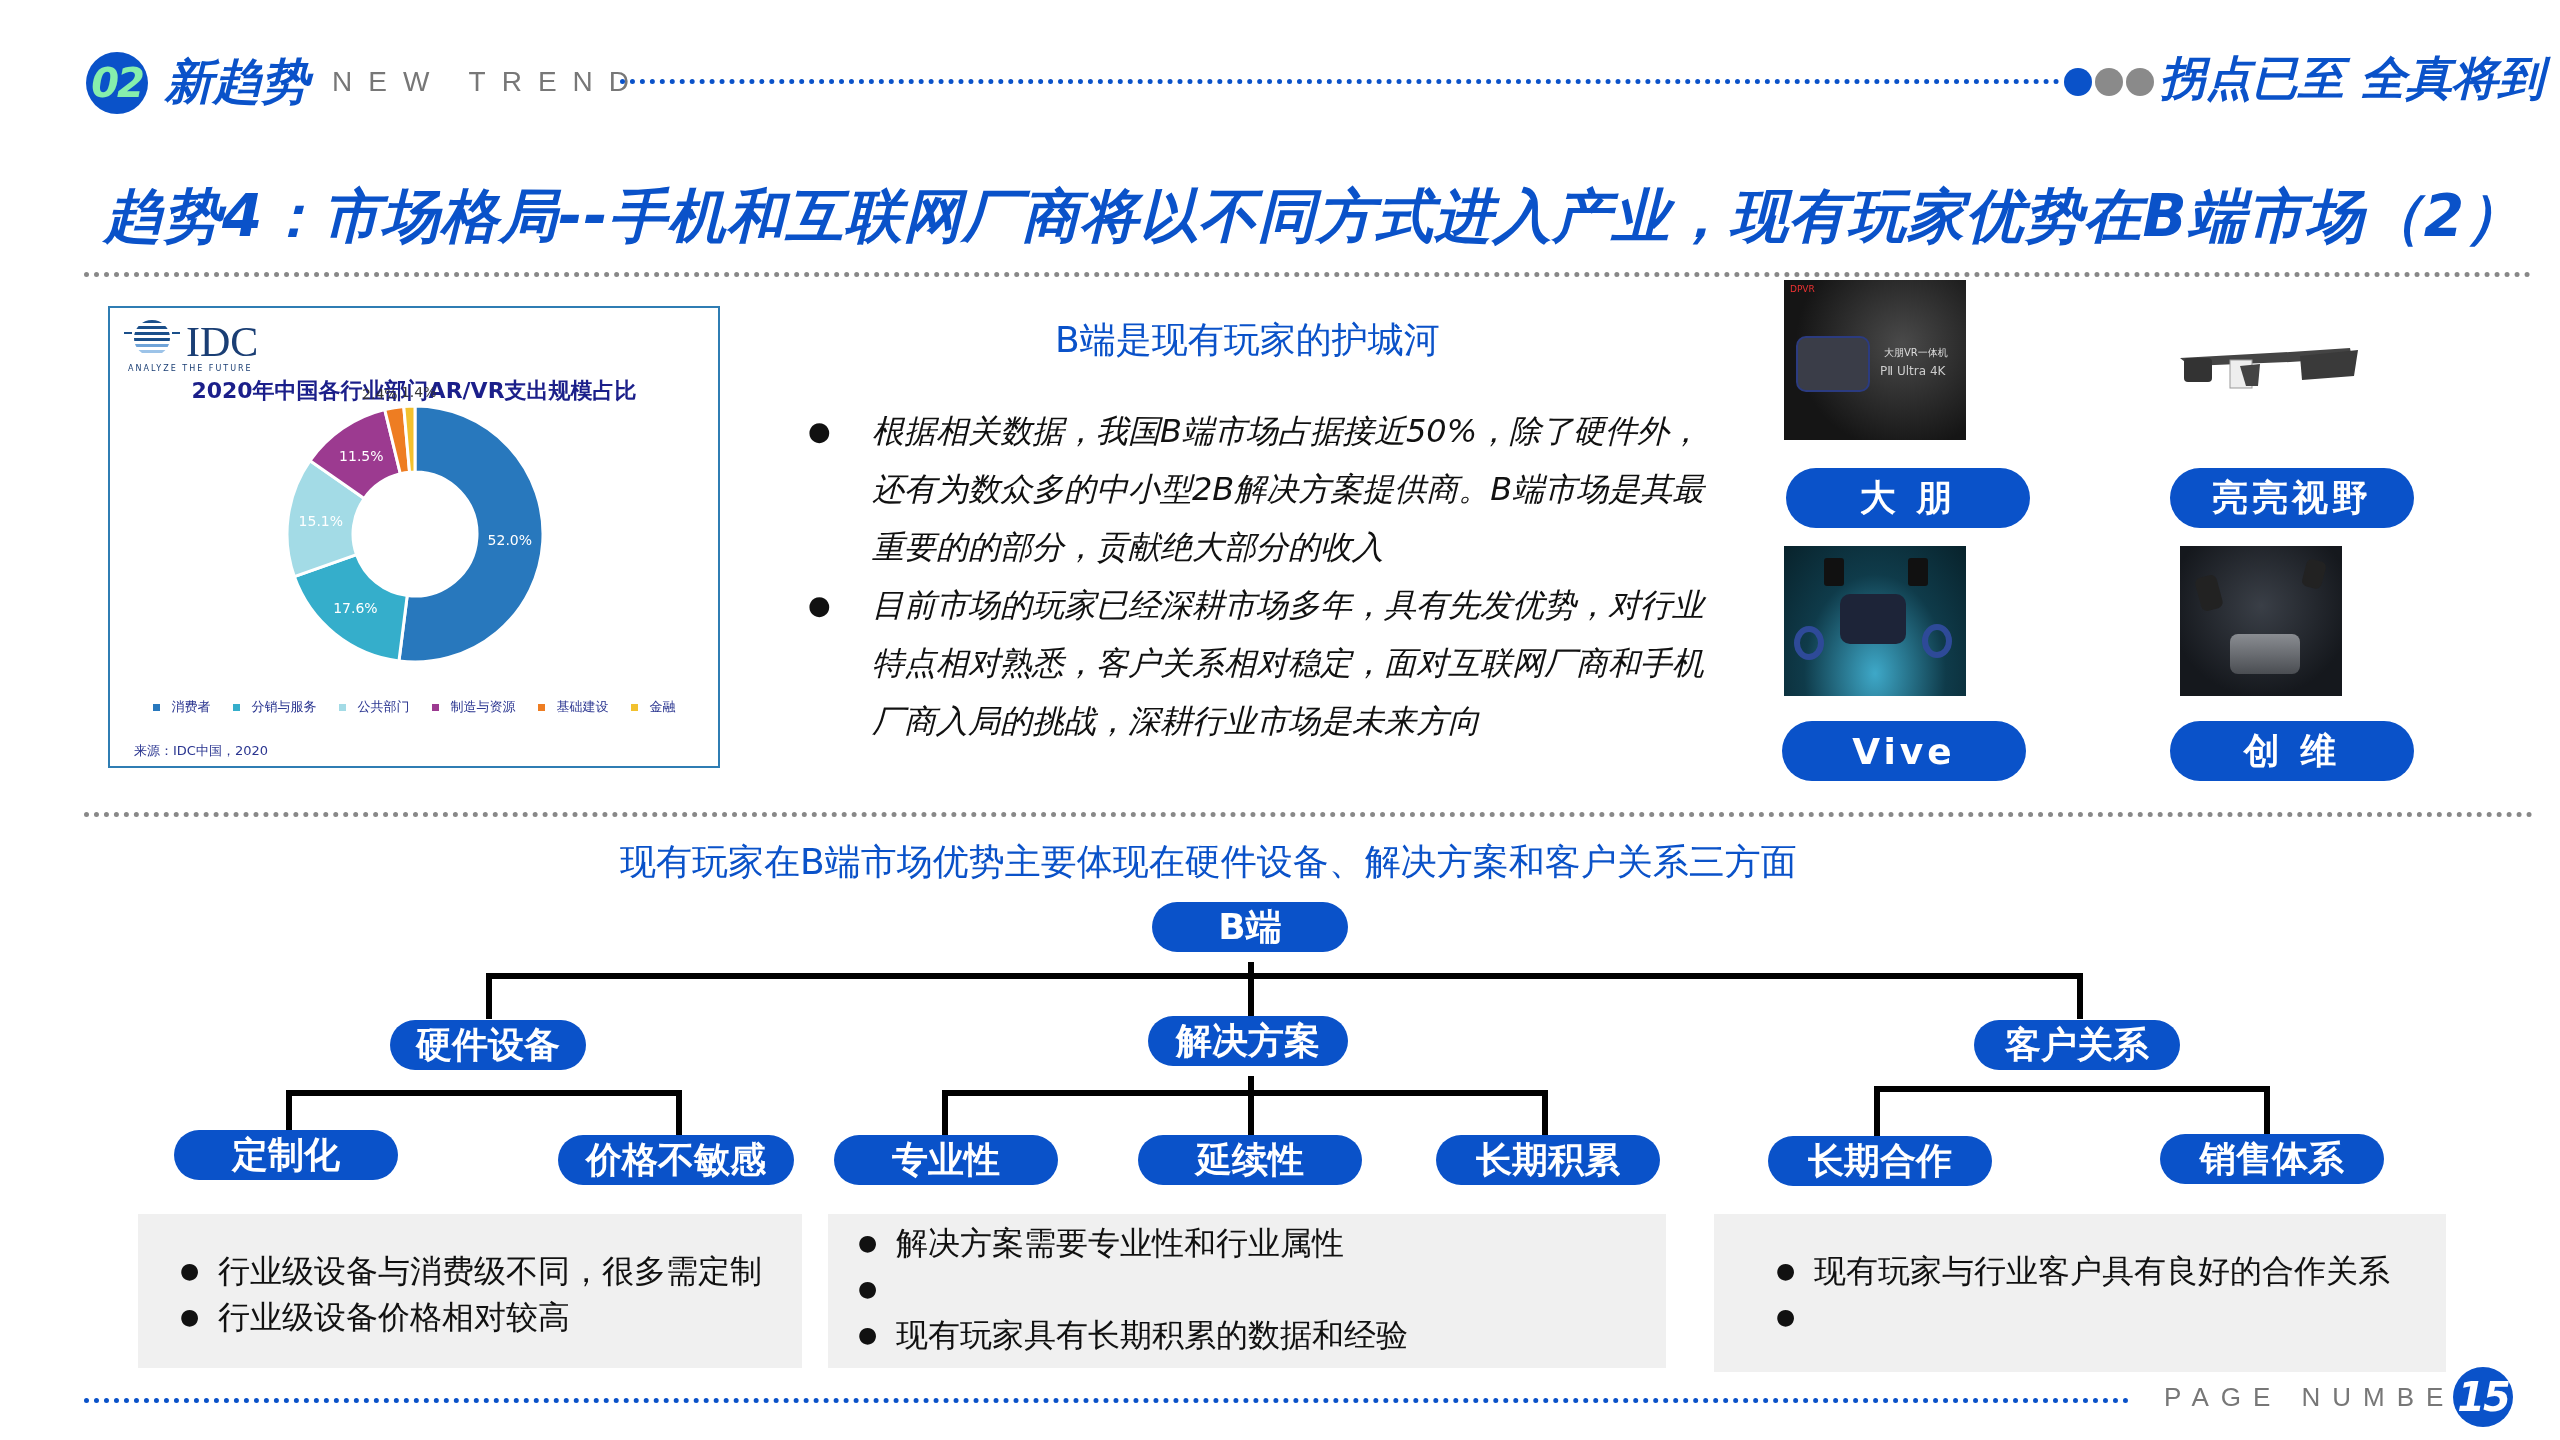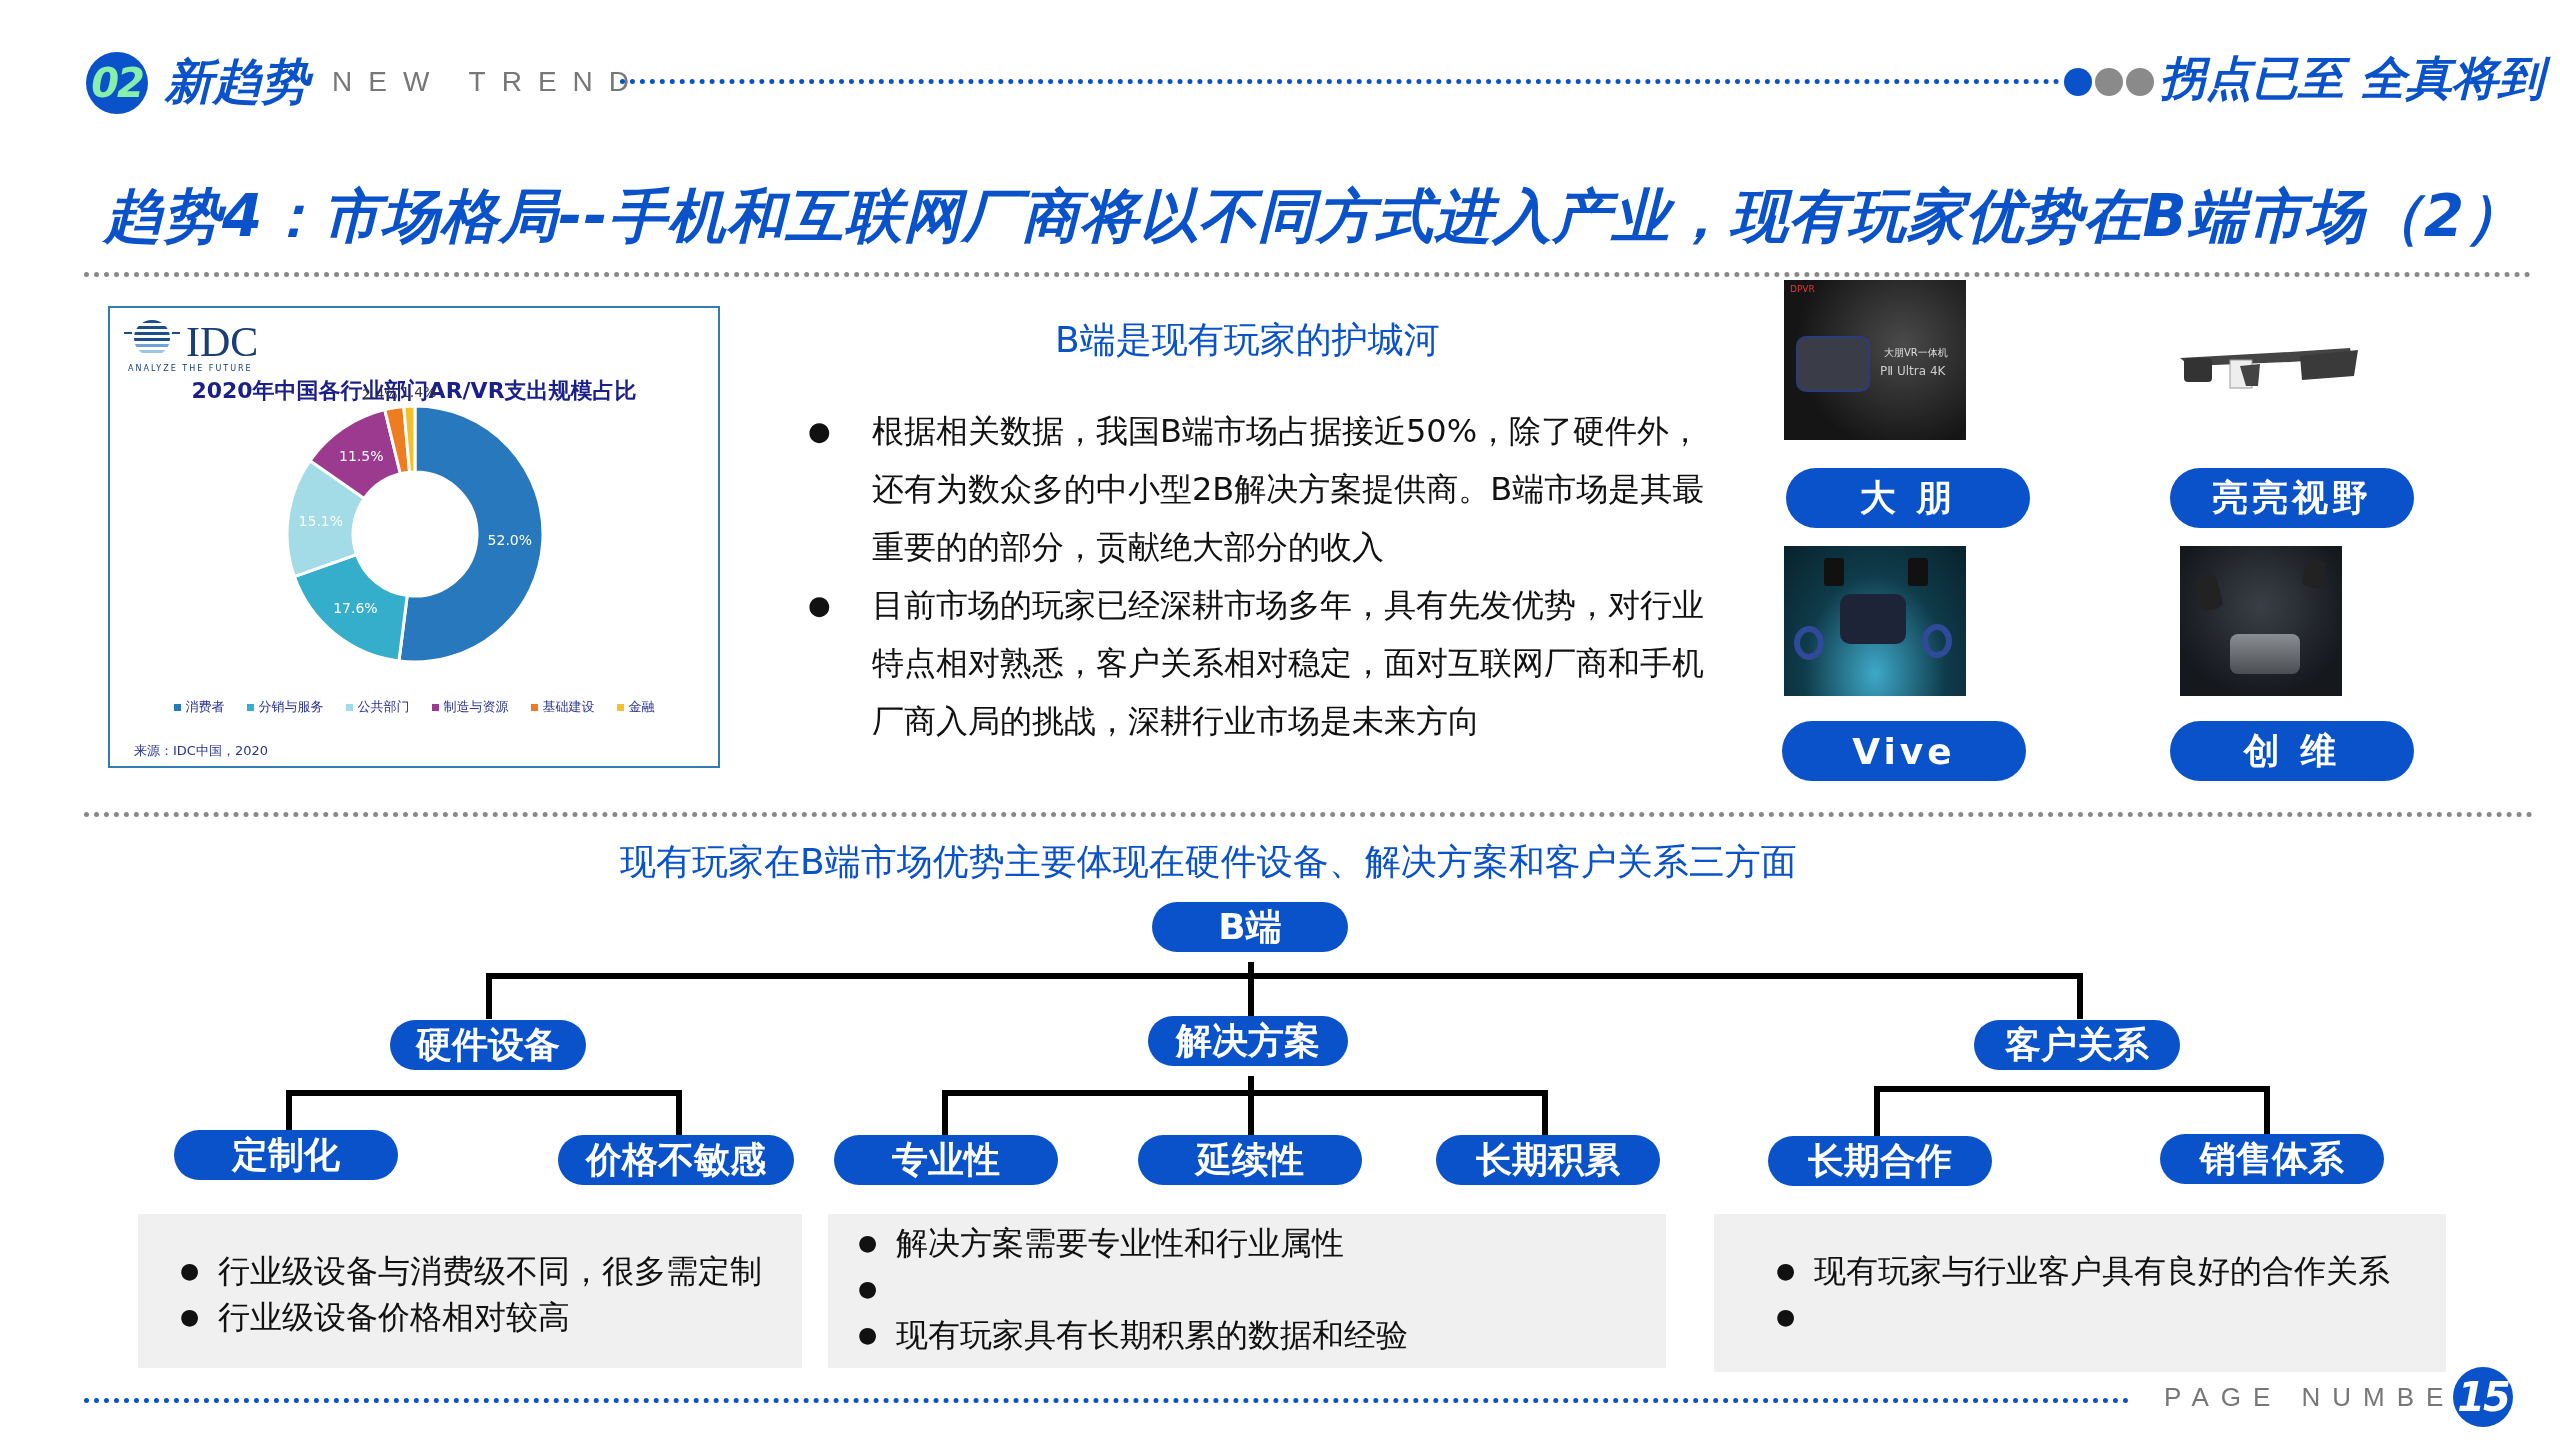--- a/index.html
+++ b/index.html
@@ -18,30 +18,30 @@
   .main-title { left: 104px; top: 178px; font-size: 58px; font-weight: bold; font-style: italic; color: #0a52c9; white-space: nowrap; letter-spacing: 1px; }
   .dotline { border-top: 5px dotted #888; }
 
   
   .chart-box { left: 108px; top: 306px; width: 612px; height: 462px; border: 2px solid #2f7db3; background: #fff; }
   .idc-logo { left: 14px; top: 8px; }
   .idc-text { font-family: "Liberation Serif", serif; font-size: 42px; color: #1a3e74; position: absolute; left: 62px; top: 2px; }
   .idc-tag { position: absolute; left: 4px; top: 48px; font-size: 8px; letter-spacing: 2px; color: #1a3e74; white-space: nowrap; }
   .chart-title { left: 0; width: 100%; top: 68px; text-align: center; font-size: 22px; font-weight: bold; color: #1b1f8a; }
   .legend { left: 0; width: 100%; top: 390px; display: flex; justify-content: center; gap: 22px; font-size: 13px; color: #2a3590; }
-  .legend-item { display: flex; align-items: center; gap: 5px; }
+  .legend-item { display: flex; align-items: center; gap: 12px; }
   .legend-swatch { width: 7px; height: 7px; }
   .chart-source { left: 24px; top: 434px; font-size: 13px; color: #2a3590; }
 
   
   .moat-title { left: 1055px; top: 316px; font-size: 36px; color: #0a52c9; }
   .bullets { left: 808px; top: 402px; width: 900px; font-size: 32px; line-height: 58px; color: #111; }
   .bullet-row { display: flex; }
   .bullet-dot { width: 64px; flex: none; font-size: 26px; }
-  .bullet-text { flex: 1; }
+  .bullet-text { flex: 1; font-style: italic; }
 
   
   .prod-img { border-radius: 0; overflow: hidden; }
   .pill { background: #0a52c9; color: #fff; border-radius: 32px; font-weight: bold; display: flex; align-items: center; justify-content: center; }
   .prod-pill { width: 244px; height: 60px; font-size: 36px; letter-spacing: 4px; }
 
   
   .adv-title { left: 620px; top: 838px; font-size: 36px; color: #0a52c9; white-space: nowrap; }
   .node { height: 50px; font-size: 36px; }
   .line-h { background: #000; height: 6px; }

